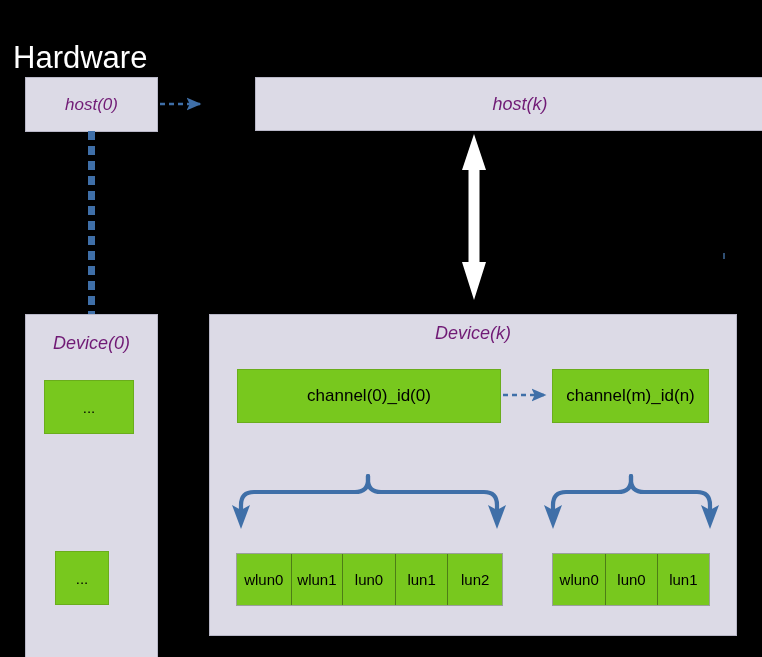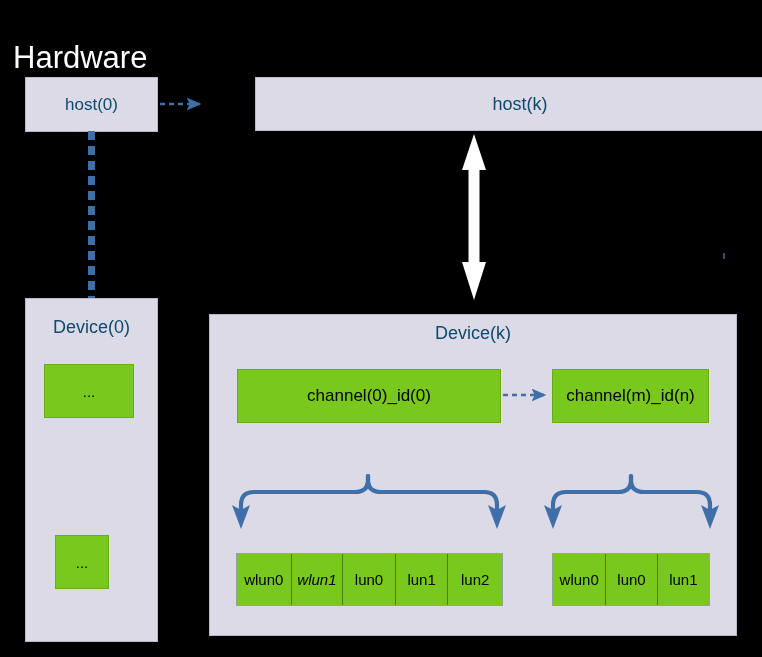--- a/index.html
+++ b/index.html
@@ -30,22 +30,23 @@
     position: absolute;
     background: #dcdae6;
     border: 1px solid #b9b8c8;
     box-sizing: border-box;
     color: #000000;
   }
   .lav > .lbl {
     position: absolute;
     width: 100%;
     text-align: center;
-    color: #0c4a6e;
+    color: #701a75;
     white-space: nowrap;
+    font-style: italic;
   }
   
   .grn {
     position: absolute;
     background: #78c81e;
     border: 1px solid #6aad1c;
     box-sizing: border-box;
     display: flex;
     align-items: center;
     justify-content: center;
@@ -97,36 +98,36 @@
   <div class="lav" style="left:25px; top:77px; width:133px; height:55px;">
     <div class="lbl" style="top:17px; font-size:17px;">host(0)</div>
   </div>
 
   <div class="lav" style="left:207px; top:77px; width:530px; height:54px;margin-left:48px;">
     <div class="lbl" style="top:16px; font-size:18px;">host(k)</div>
   </div>
 
   <div class="dot-lv" style="left:88px; top:131px; height:185px;"></div>
 
-  <div class="lav" style="left:25px; top:298px; width:133px; height:344px;">
+  <div class="lav" style="left:25px; top:314px; width:133px; height:344px;">
     <div class="lbl" style="top:18px; font-size:18px;">Device(0)</div>
     <div class="grn" style="left:18px; top:65px; width:90px; height:54px; font-size:15px;">...</div>
     <div class="grn" style="left:29px; top:236px; width:54px; height:54px; font-size:15px;">...</div>
   </div>
 
   <div class="lav" style="left:209px; top:314px; width:528px; height:322px;">
     <div class="lbl" style="top:8px; font-size:18px;">Device(k)</div>
 
     <div class="grn" style="left:27px; top:54px; width:264px; height:54px; font-size:17px;">channel(0)_id(0)</div>
 
     <div class="grn" style="left:342px; top:54px; width:157px; height:54px; font-size:17px;">channel(m)_id(n)</div>
 
     <div class="lunrow" style="left:26px; top:238px; width:267px; height:53px;">
       <div class="luncell" style="width:55px;">wlun0</div>
-      <div class="luncell" style="width:52px;font-style:italic;">wlun1</div>
+      <div class="luncell" style="width:52px;">wlun1</div>
       <div class="luncell" style="width:53px;">lun0</div>
       <div class="luncell" style="width:53px;">lun1</div>
       <div class="luncell" style="width:54px;">lun2</div>
     </div>
 
     <div class="lunrow" style="left:342px; top:238px; width:158px; height:53px;">
       <div class="luncell" style="width:54px;">wlun0</div>
       <div class="luncell" style="width:52px;">lun0</div>
       <div class="luncell" style="width:52px;">lun1</div>
     </div>

